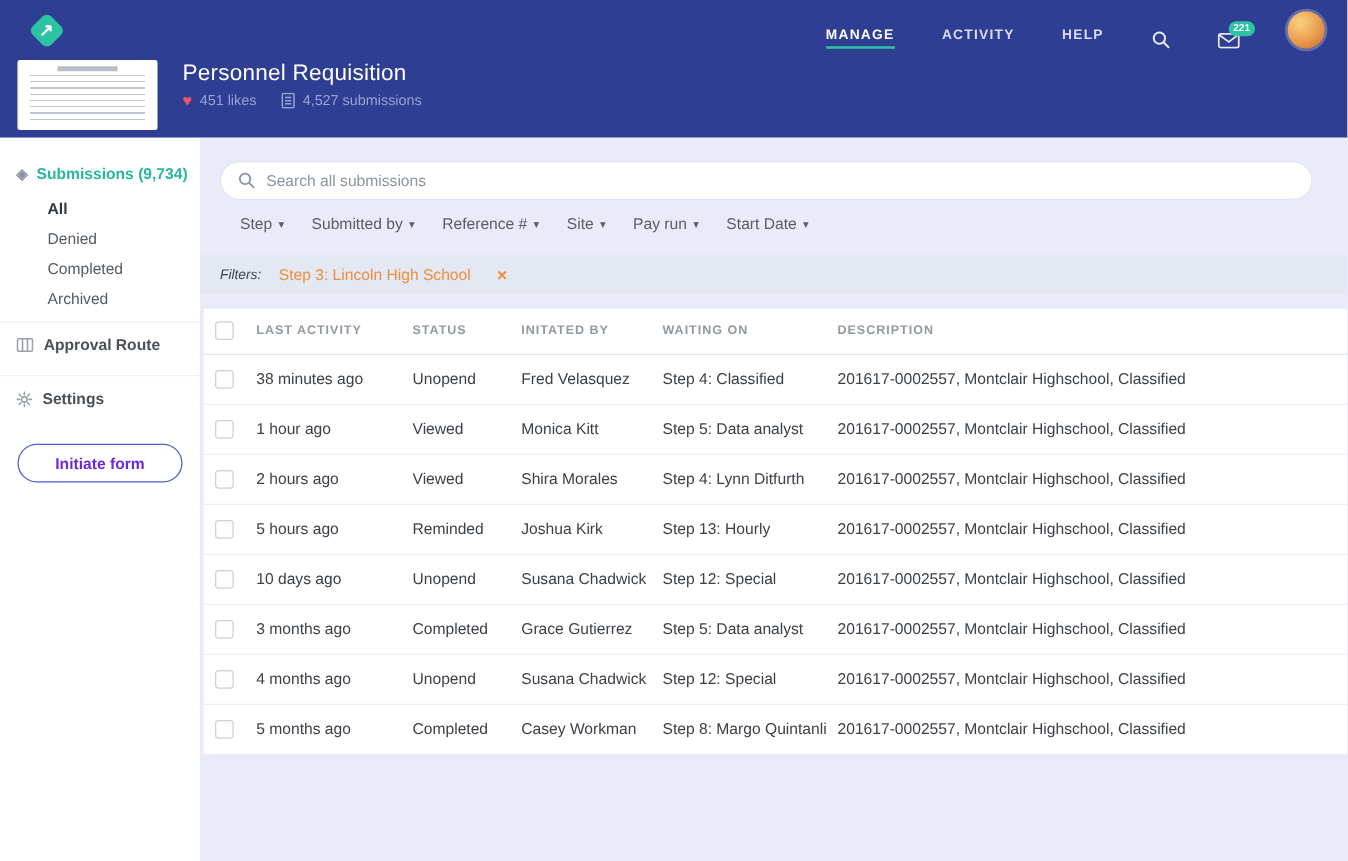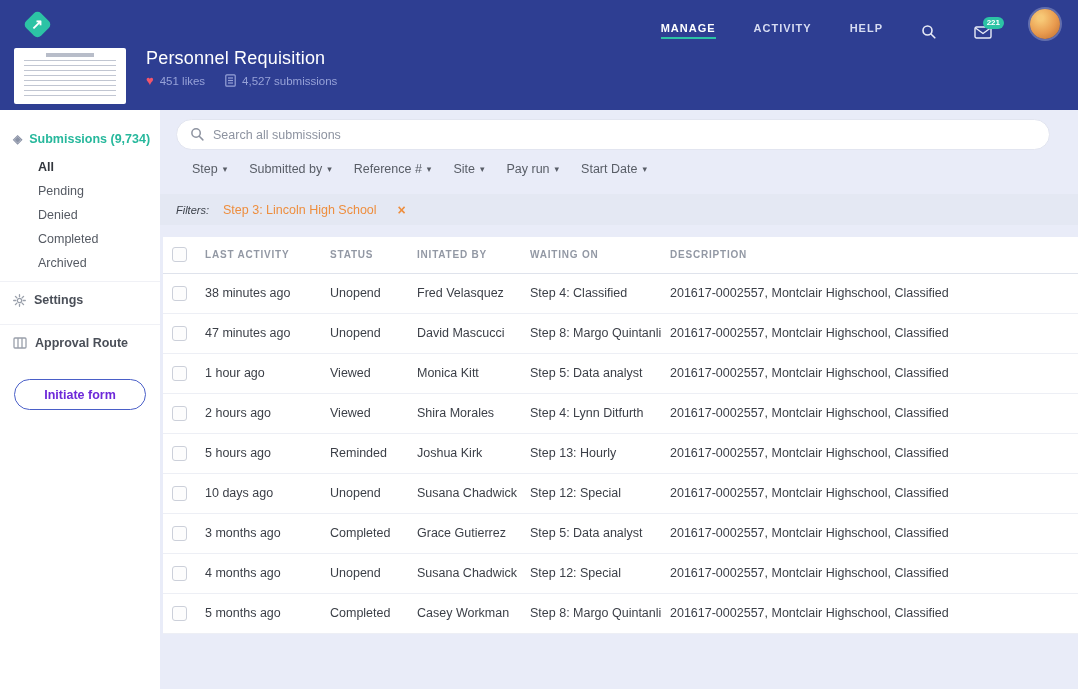--- a/index.html
+++ b/index.html
@@ -36,21 +36,21 @@
   .sidebar { width:160px; background:#ffffff; padding-top:22px; flex-shrink:0; }
   .side-head { display:flex; align-items:center; gap:7px; padding-left:13px; color:#27b89c; font-size:12.5px; font-weight:700; cursor:pointer; }
   .diamond-icon { font-size:12px; color:#8a92a6; line-height:1; }
   .side-list { list-style:none; margin-top:9px; }
   .side-list li { padding:5px 0 5px 38px; font-size:12.5px; color:#555a63; cursor:pointer; }
   .side-list li.active { font-weight:700; color:#32363d; }
   .side-item { display:flex; align-items:center; gap:8px; padding:11px 0 11px 13px; margin-top:6px; border-top:1px solid #f0f1f6; font-size:12.5px; font-weight:700; color:#4a4f58; cursor:pointer; }
   .side-item .si-icon { display:flex; align-items:center; color:#9aa0ab; }
   .initiate-btn { display:block; margin:18px auto 0; width:132px; height:31px; border-radius:16px; border:1px solid #4a5fc8; background:#fff; color:#6d28d9; font-size:12.5px; font-weight:700; cursor:pointer; font-family:inherit; }
 
-  .content { flex:1; padding-top:9px; overflow:hidden; }
+  .content { flex:1; padding-top:19px; overflow:hidden; }
   .search-wrap { position:relative; margin:0 28px 0 16px; }
   .search-wrap input { width:100%; height:31px; border-radius:16px; border:1px solid #e2e5f0; background:#fff; padding:0 14px 0 36px; font-size:12.5px; color:#444; outline:none; font-family:inherit; }
   .search-wrap input::placeholder { color:#8d93a0; }
   .search-glyph { position:absolute; left:14px; top:8px; color:#8d93a0; display:flex; }
 
   .dropdown-row { display:flex; gap:22px; margin:12px 0 0 32px; }
   .dropdown { background:none; border:none; font-family:inherit; font-size:12.5px; color:#585d66; display:flex; align-items:center; gap:5px; cursor:pointer; }
   .caret { font-size:9px; color:#585d66; }
 
   .filters-bar { display:flex; align-items:center; gap:14px; margin-top:18px; padding:8px 16px; background:#e4e8f3; min-height:31px; }
@@ -118,43 +118,42 @@
 </header>
 
 <div class="bodywrap">
   <aside class="sidebar">
     <div class="side-head">
       <span class="diamond-icon">◈</span>
       <span>Submissions (9,734)</span>
     </div>
     <ul class="side-list">
         <li class="active">All</li>
-        <li>Pending</li>
         <li>Denied</li>
         <li>Completed</li>
         <li>Archived</li>
       </ul>
     <div class="side-item">
       <span class="si-icon">
-        <svg width="13" height="13" viewBox="0 0 13 13" fill="none" stroke="#9aa0ab" stroke-width="1.3" stroke-linecap="round">
-            <circle cx="6.5" cy="6.5" r="2.2"></circle>
-            <path d="M6.5 0.7v2M6.5 10.3v2M0.7 6.5h2M10.3 6.5h2M2.4 2.4l1.4 1.4M9.2 9.2l1.4 1.4M10.6 2.4L9.2 3.8M3.8 9.2l-1.4 1.4"></path>
-          </svg>
-      </span>
-      <span>Settings</span>
-    </div>
-    <div class="side-item">
-      <span class="si-icon">
         <svg width="14" height="12" viewBox="0 0 14 12" fill="none" stroke="#9aa0ab" stroke-width="1.3">
             <rect x="1" y="1" width="12" height="10" rx="1"></rect>
             <line x1="5" y1="1" x2="5" y2="11"></line>
             <line x1="9" y1="1" x2="9" y2="11"></line>
           </svg>
       </span>
       <span>Approval Route</span>
+    </div>
+    <div class="side-item">
+      <span class="si-icon">
+        <svg width="13" height="13" viewBox="0 0 13 13" fill="none" stroke="#9aa0ab" stroke-width="1.3" stroke-linecap="round">
+            <circle cx="6.5" cy="6.5" r="2.2"></circle>
+            <path d="M6.5 0.7v2M6.5 10.3v2M0.7 6.5h2M10.3 6.5h2M2.4 2.4l1.4 1.4M9.2 9.2l1.4 1.4M10.6 2.4L9.2 3.8M3.8 9.2l-1.4 1.4"></path>
+          </svg>
+      </span>
+      <span>Settings</span>
     </div>
     <button class="initiate-btn">Initiate form</button>
   </aside>
 
   <main class="content">
     <div class="search-wrap">
       <span class="search-glyph">
         <svg width="14" height="14" viewBox="0 0 15 15" fill="none" stroke="currentColor" stroke-width="1.6" stroke-linecap="round">
             <circle cx="6.5" cy="6.5" r="4.5"></circle>
             <line x1="10.2" y1="10.2" x2="13.8" y2="13.8"></line>
@@ -224,28 +223,20 @@
             <tr>
               <td class="col-check"><span class="checkbox"></span></td>
               <td>38 minutes ago</td>
               <td>Unopend</td>
               <td>Fred Velasquez</td>
               <td>Step 4: Classified</td>
               <td>201617-0002557, Montclair Highschool, Classified</td>
             </tr>
             <tr>
               <td class="col-check"><span class="checkbox"></span></td>
-              <td>47 minutes ago</td>
-              <td>Unopend</td>
-              <td>David Mascucci</td>
-              <td>Step 8: Margo Quintanli</td>
-              <td>201617-0002557, Montclair Highschool, Classified</td>
-            </tr>
-            <tr>
-              <td class="col-check"><span class="checkbox"></span></td>
               <td>1 hour ago</td>
               <td>Viewed</td>
               <td>Monica Kitt</td>
               <td>Step 5: Data analyst</td>
               <td>201617-0002557, Montclair Highschool, Classified</td>
             </tr>
             <tr>
               <td class="col-check"><span class="checkbox"></span></td>
               <td>2 hours ago</td>
               <td>Viewed</td>

